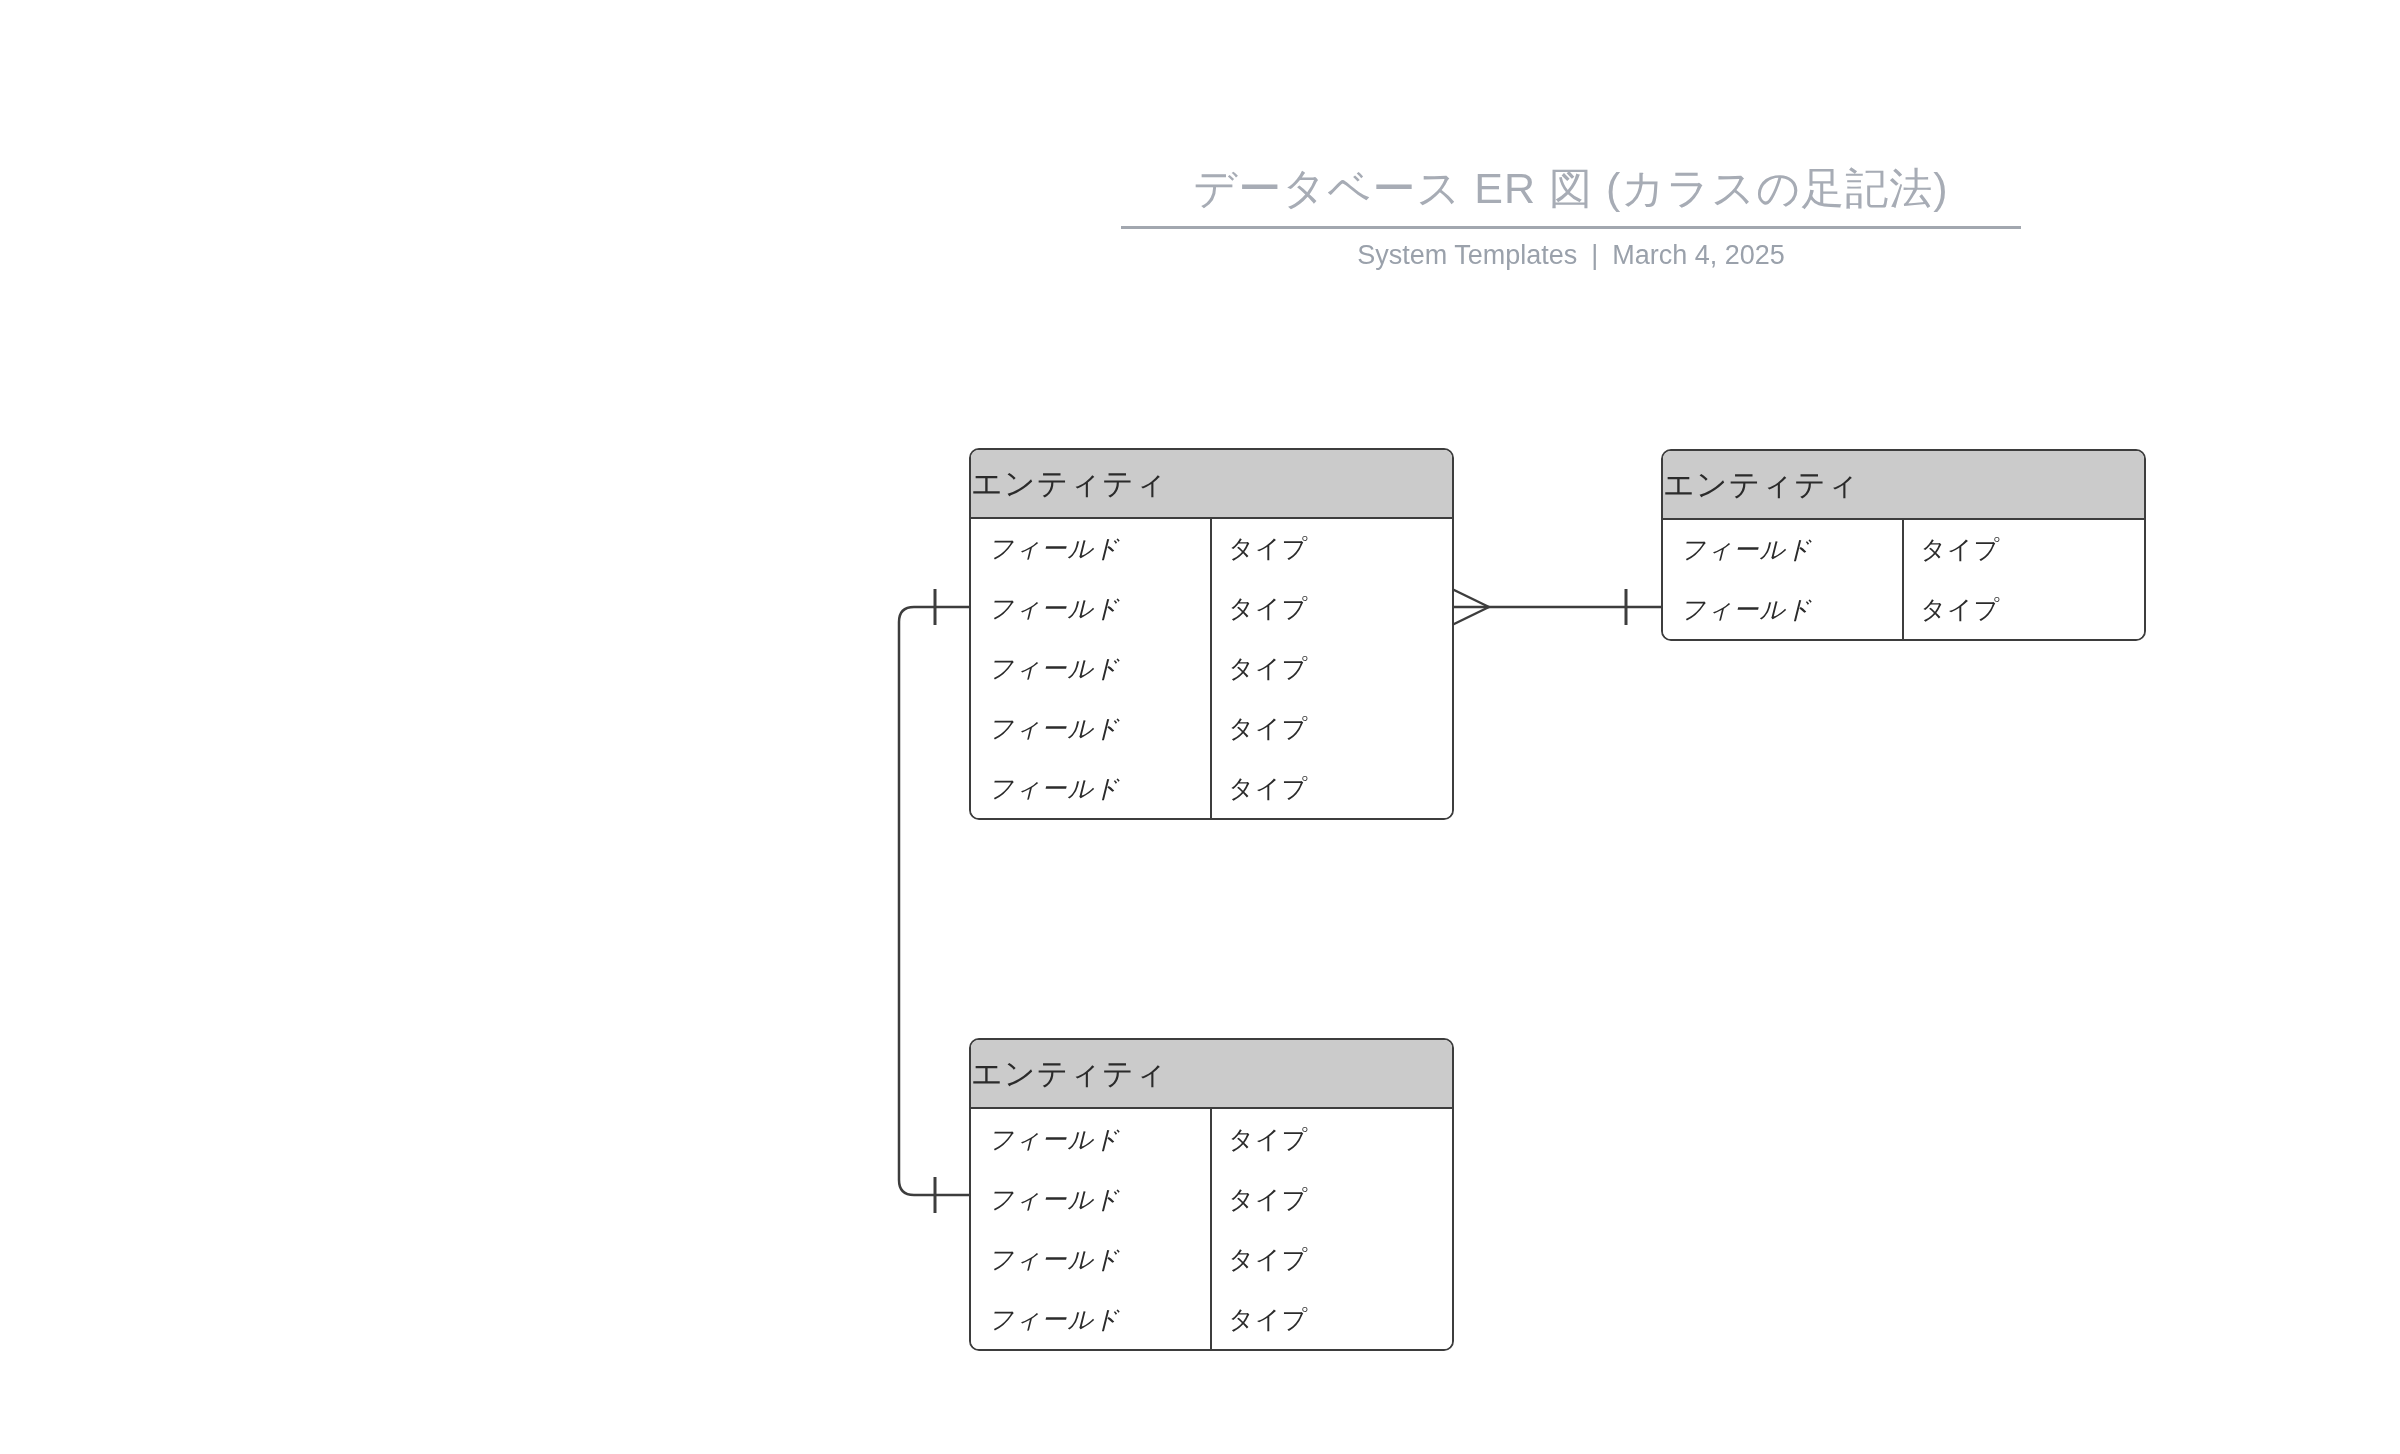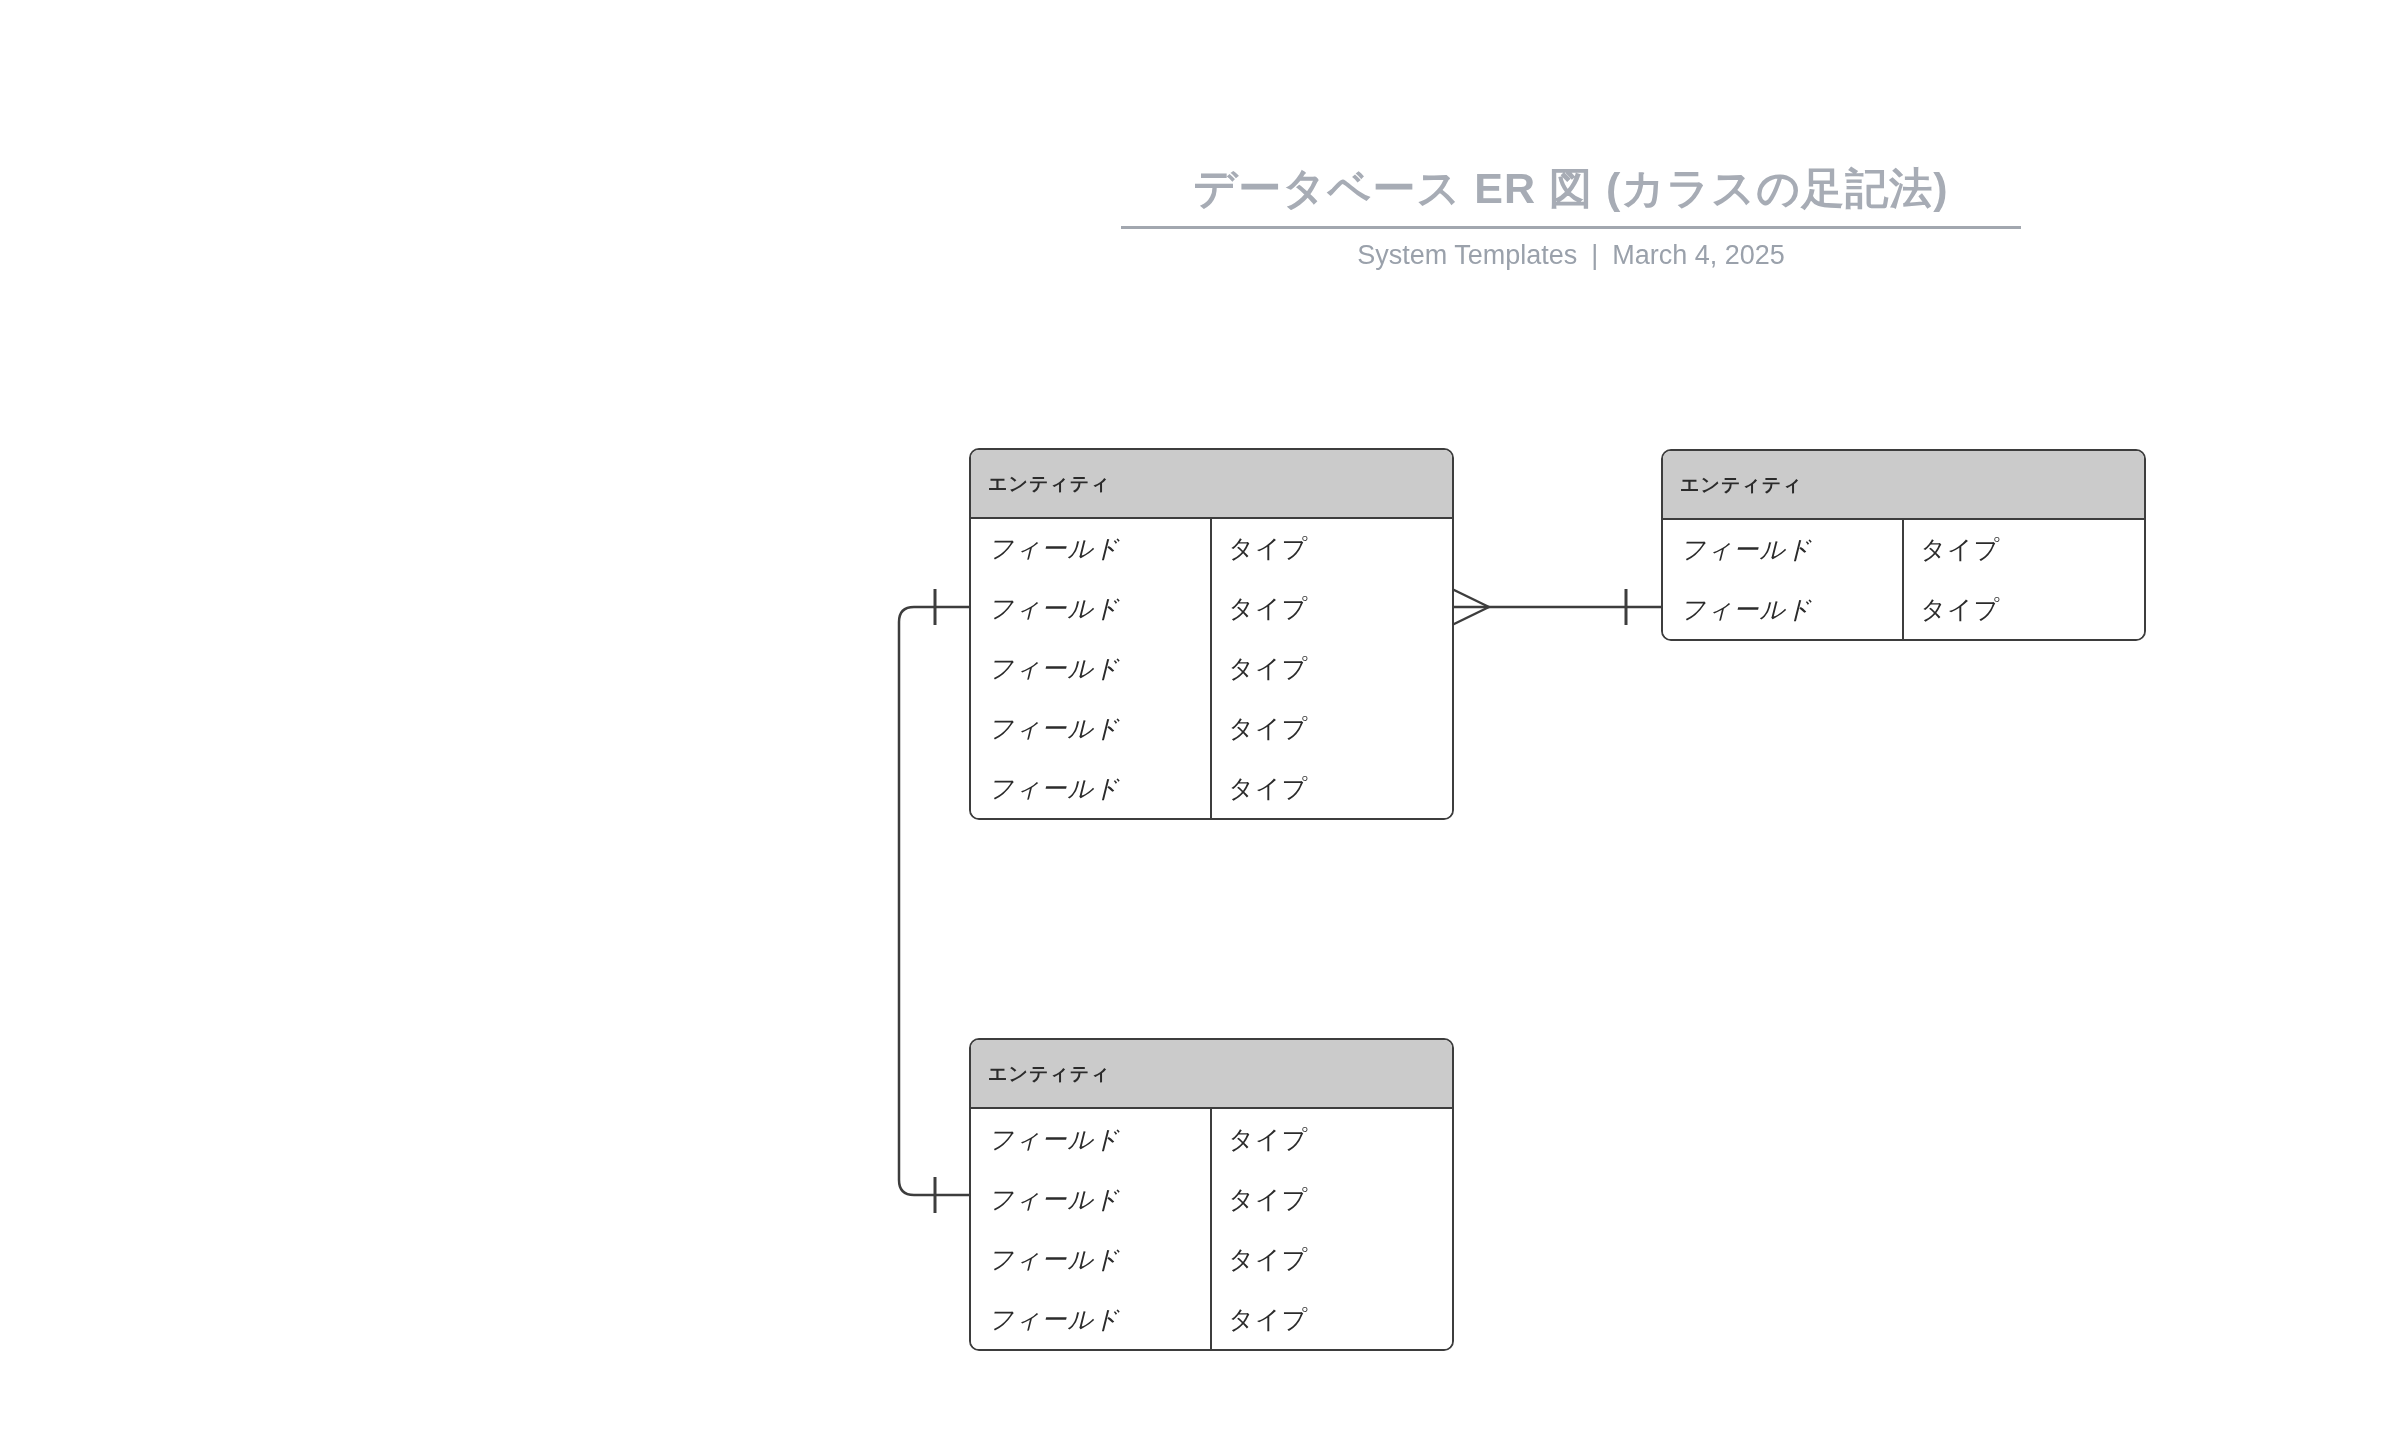--- a/index.html
+++ b/index.html
@@ -17,21 +17,21 @@
     position: absolute;
     left: 1121px;
     top: 163px;
     width: 900px;
     text-align: center;
   }
   .doc-title {
     margin: 0;
     font-size: 43px;
     line-height: 50px;
-    font-weight: 700;
+    font-weight: 400;
     color: var(--title-text, #a7acb5);
     letter-spacing: 1px;
     white-space: nowrap;
   }
   .title-underline {
     margin-top: 13px;
     height: 3px;
     width: 100%;
     background: var(--underline, #a2a7af);
   }
@@ -63,25 +63,23 @@
     overflow: hidden;
   }
   .entity-header {
     box-sizing: border-box;
     height: 69px;
     flex: 0 0 69px;
     background: var(--header-fill, #cbcbcb);
     border-bottom: 2px solid var(--border, #3d3d3d);
     display: flex;
     align-items: center;
-    padding-left: 17px;
-    font-size: 19px;
+    font-size: 31px;
     color: var(--entity-text, #2b2b2b);
     letter-spacing: 1px;
-    font-weight: bold;
   }
   .entity-body {
     flex: 1 1 auto;
     display: flex;
     flex-direction: column;
   }
   .entity-row {
     flex: 1 1 auto;
     display: grid;
     grid-template-columns: 1fr 1fr;

